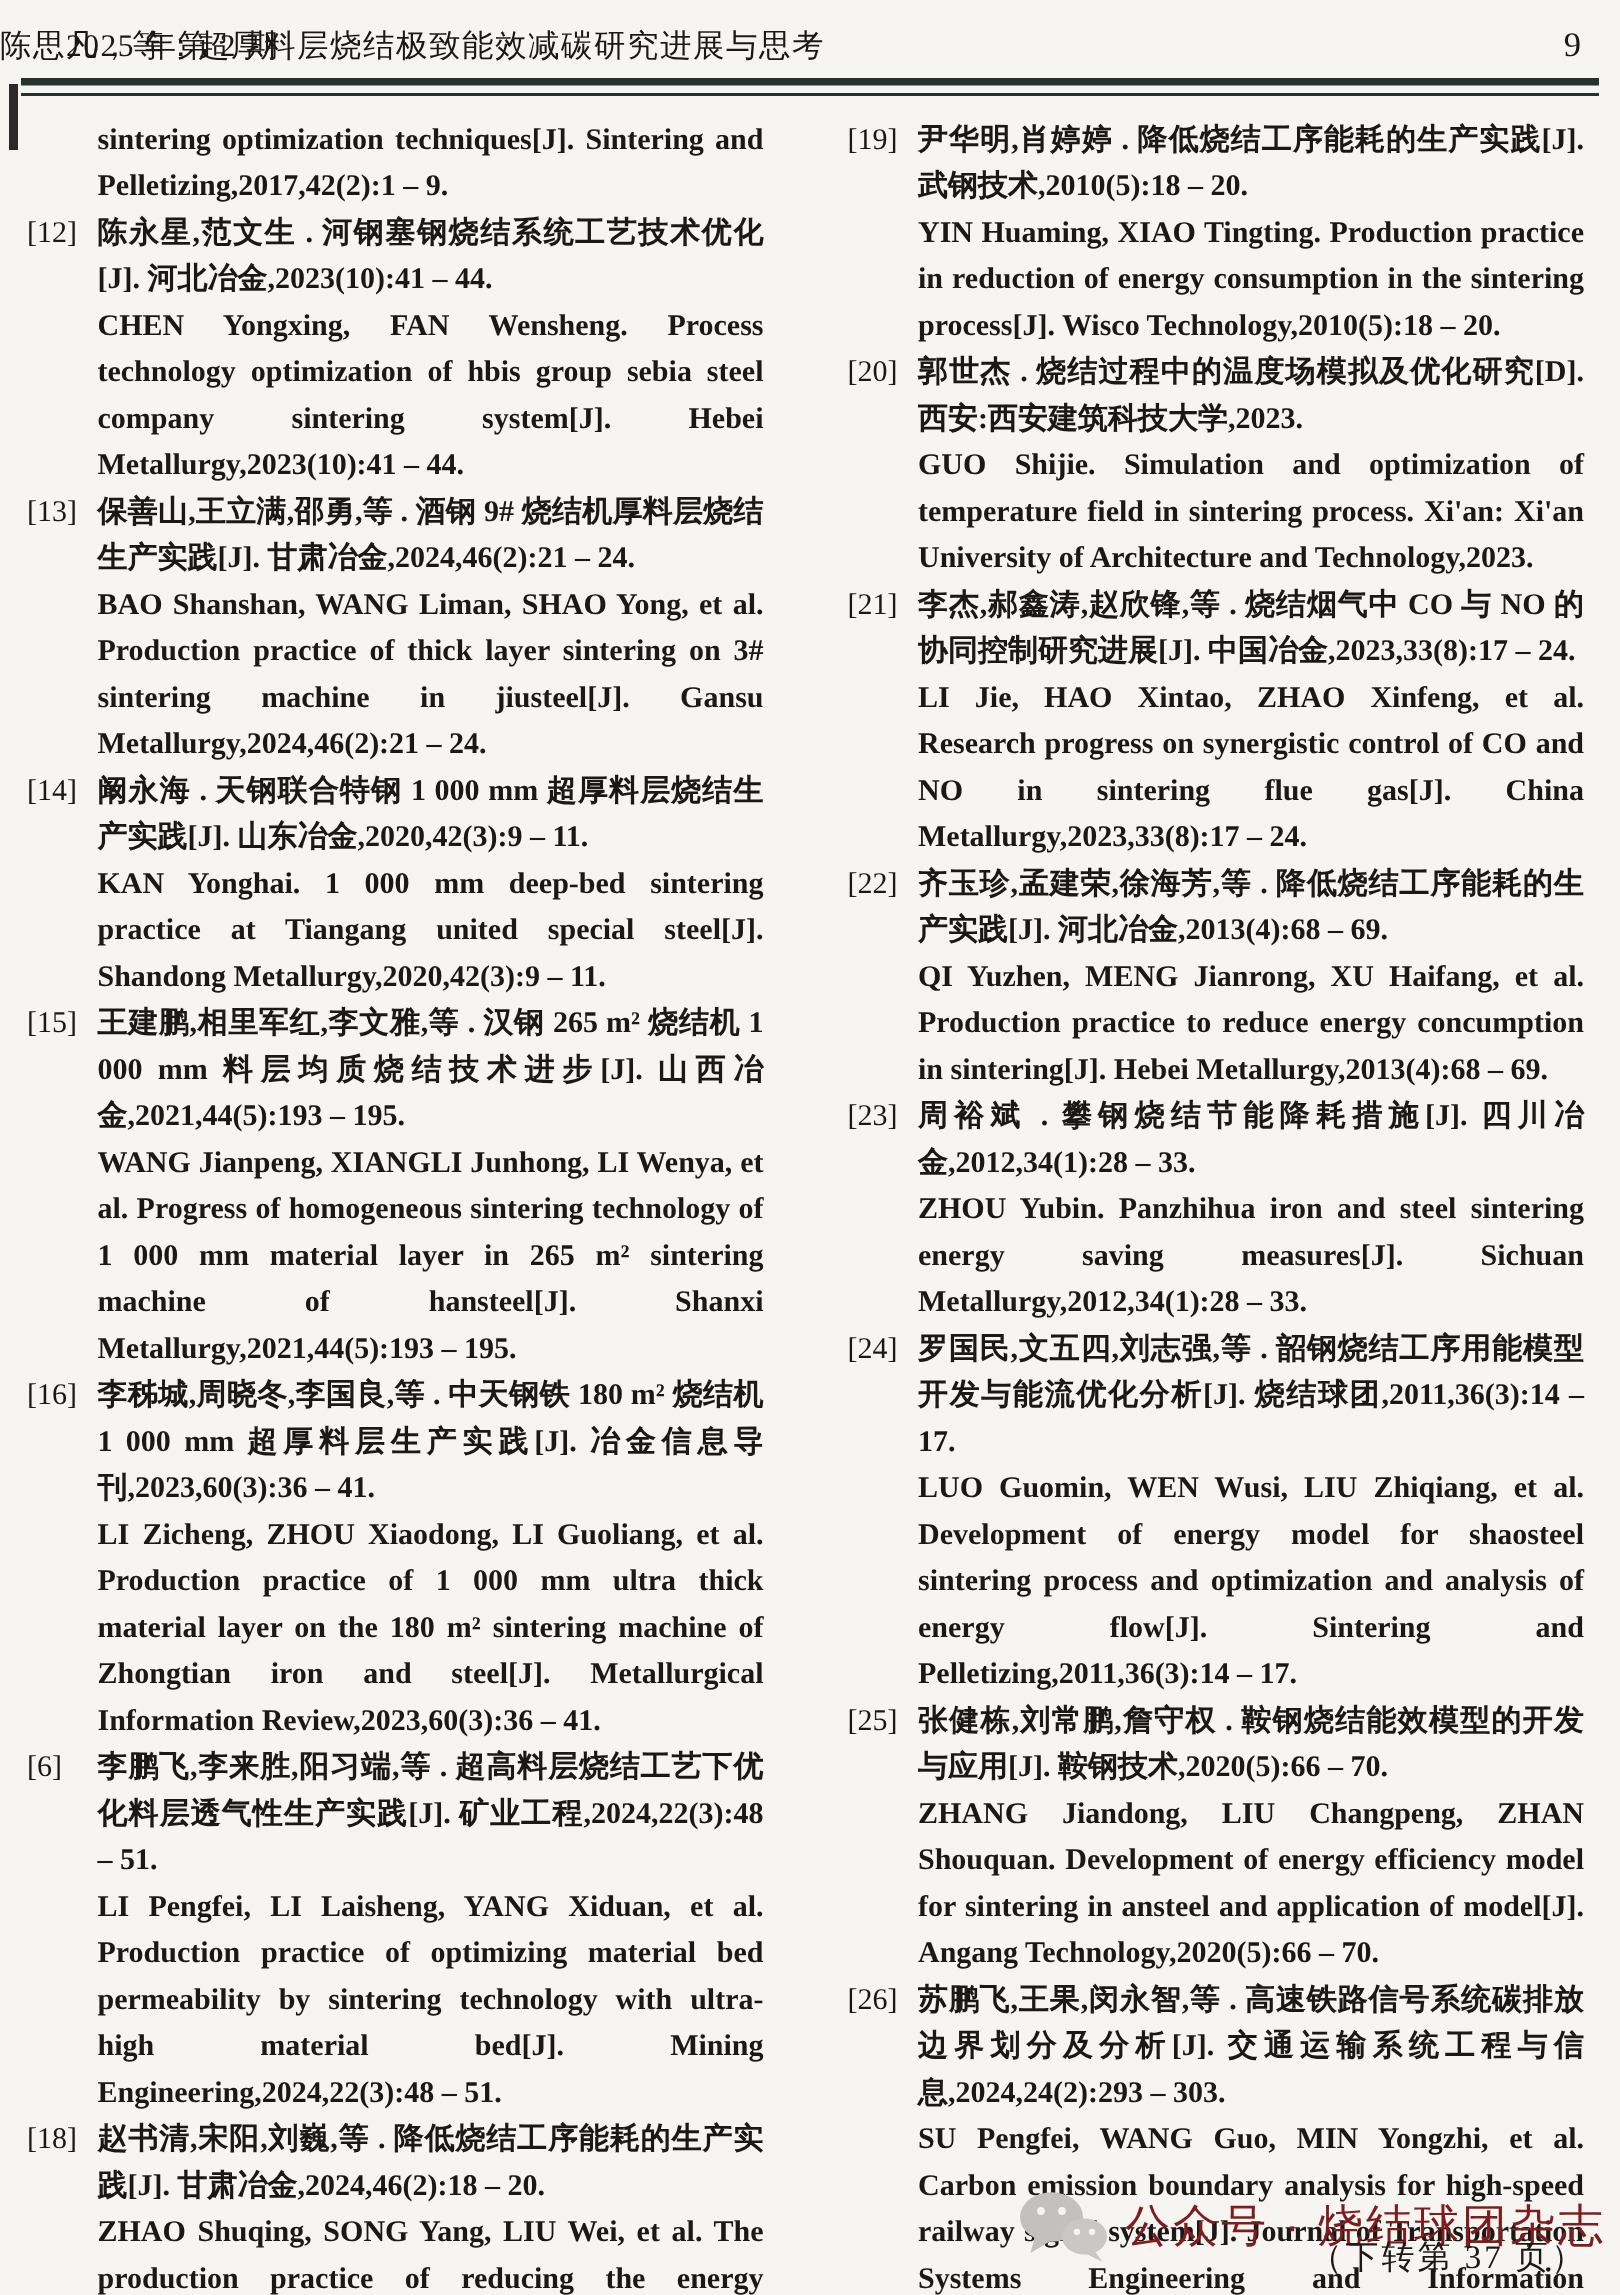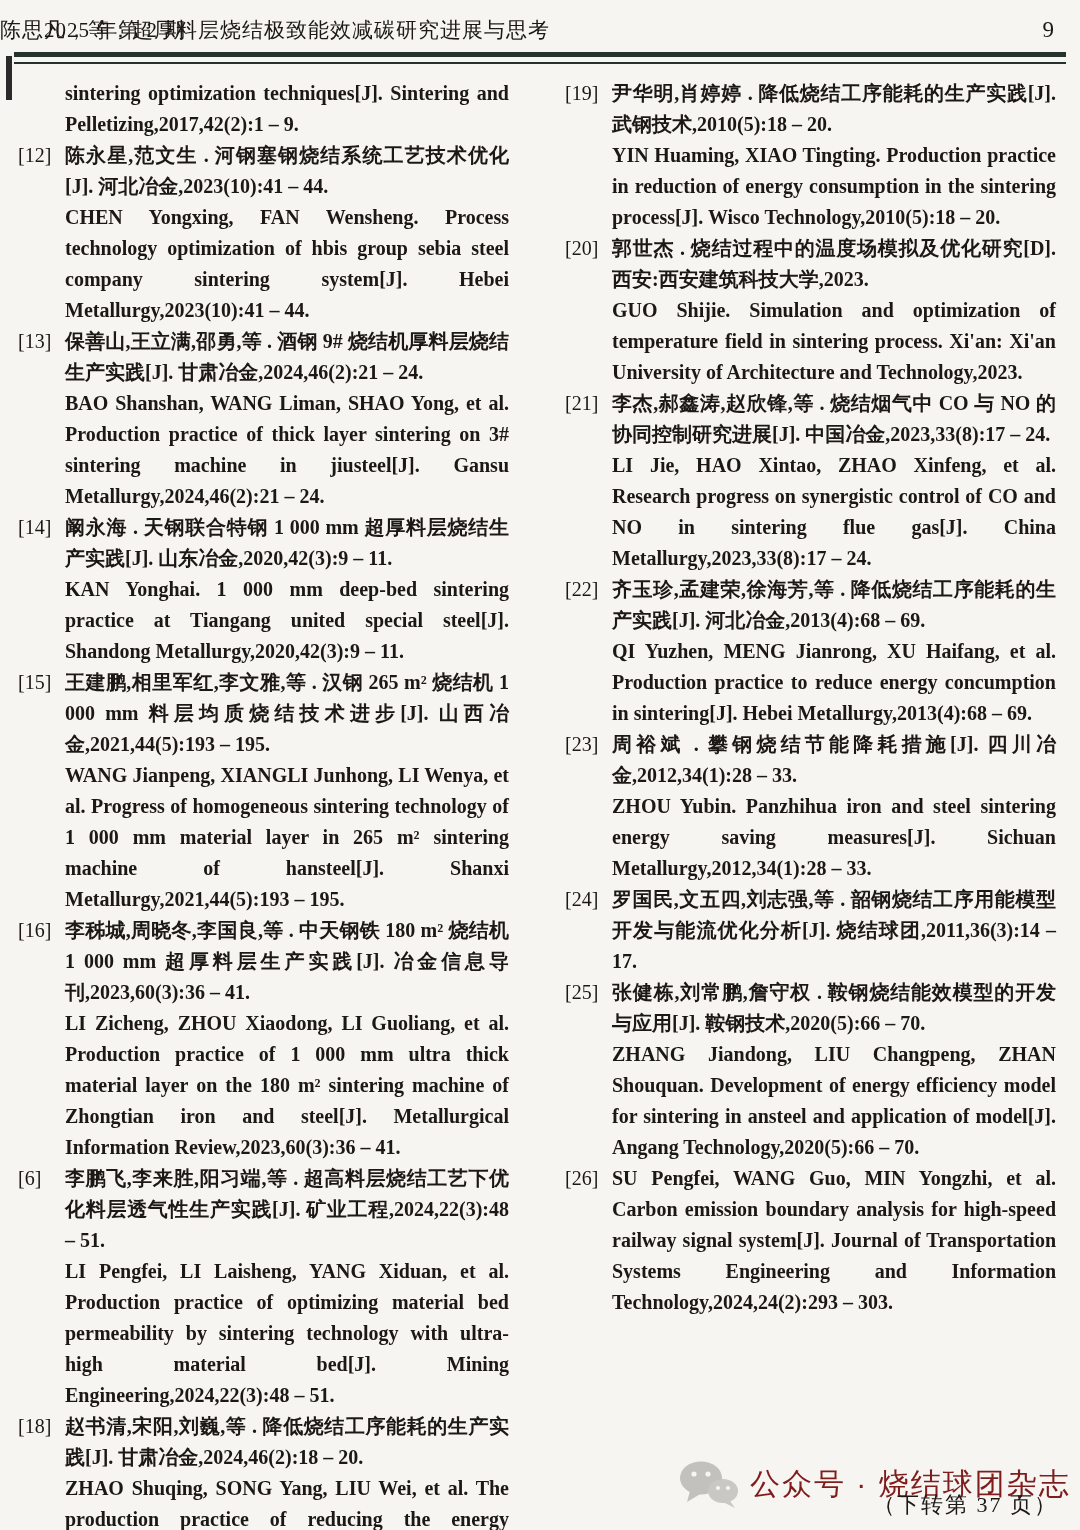--- a/index.html
+++ b/index.html
@@ -176,30 +176,32 @@
 
   <article class="ref">
     <span class="ref-num">[23]</span>
     <p class="zh">周裕斌 . 攀钢烧结节能降耗措施[J]. 四川冶金,2012,34(1):28 – 33.</p>
     <p class="en">ZHOU Yubin. Panzhihua iron and steel sintering energy saving measures[J]. Sichuan Metallurgy,2012,34(1):28 – 33.</p>
   </article>
 
   <article class="ref">
     <span class="ref-num">[24]</span>
     <p class="zh">罗国民,文五四,刘志强,等 . 韶钢烧结工序用能模型开发与能流优化分析[J]. 烧结球团,2011,36(3):14 – 17.</p>
+    <p class="en">LUO Guomin, WEN Wusi, LIU Zhiqiang, et al. Development of energy model for shaosteel sintering process and optimization and analysis of energy flow[J]. Sintering and Pelletizing,2011,36(3):14 – 17.</p>
   </article>
 
   <article class="ref">
     <span class="ref-num">[25]</span>
     <p class="zh">张健栋,刘常鹏,詹守权 . 鞍钢烧结能效模型的开发与应用[J]. 鞍钢技术,2020(5):66 – 70.</p>
     <p class="en">ZHANG Jiandong, LIU Changpeng, ZHAN Shouquan. Development of energy efficiency model for sintering in ansteel and application of model[J]. Angang Technology,2020(5):66 – 70.</p>
   </article>
 
   <article class="ref">
     <span class="ref-num">[26]</span>
+    <p class="zh">苏鹏飞,王果,闵永智,等 . 高速铁路信号系统碳排放边界划分及分析[J]. 交通运输系统工程与信息,2024,24(2):293 – 303.</p>
     <p class="en">SU Pengfei, WANG Guo, MIN Yongzhi, et al. Carbon emission boundary analysis for high-speed railway signal system[J]. Journal of Transportation Systems Engineering and Information Technology,2024,24(2):293 – 303.</p>
   </article>
 </section>
   </main>
 
   <div class="watermark">
     <svg width="62" height="48" viewBox="0 0 62 48" aria-hidden="true">
       <ellipse cx="23" cy="18" rx="21" ry="16.5" fill="#c2c1be"></ellipse>
       <polygon points="12,31 9,42 24,33" fill="#c2c1be"></polygon>
       <circle cx="16" cy="14" r="2.6" fill="#f6f5f2"></circle>

